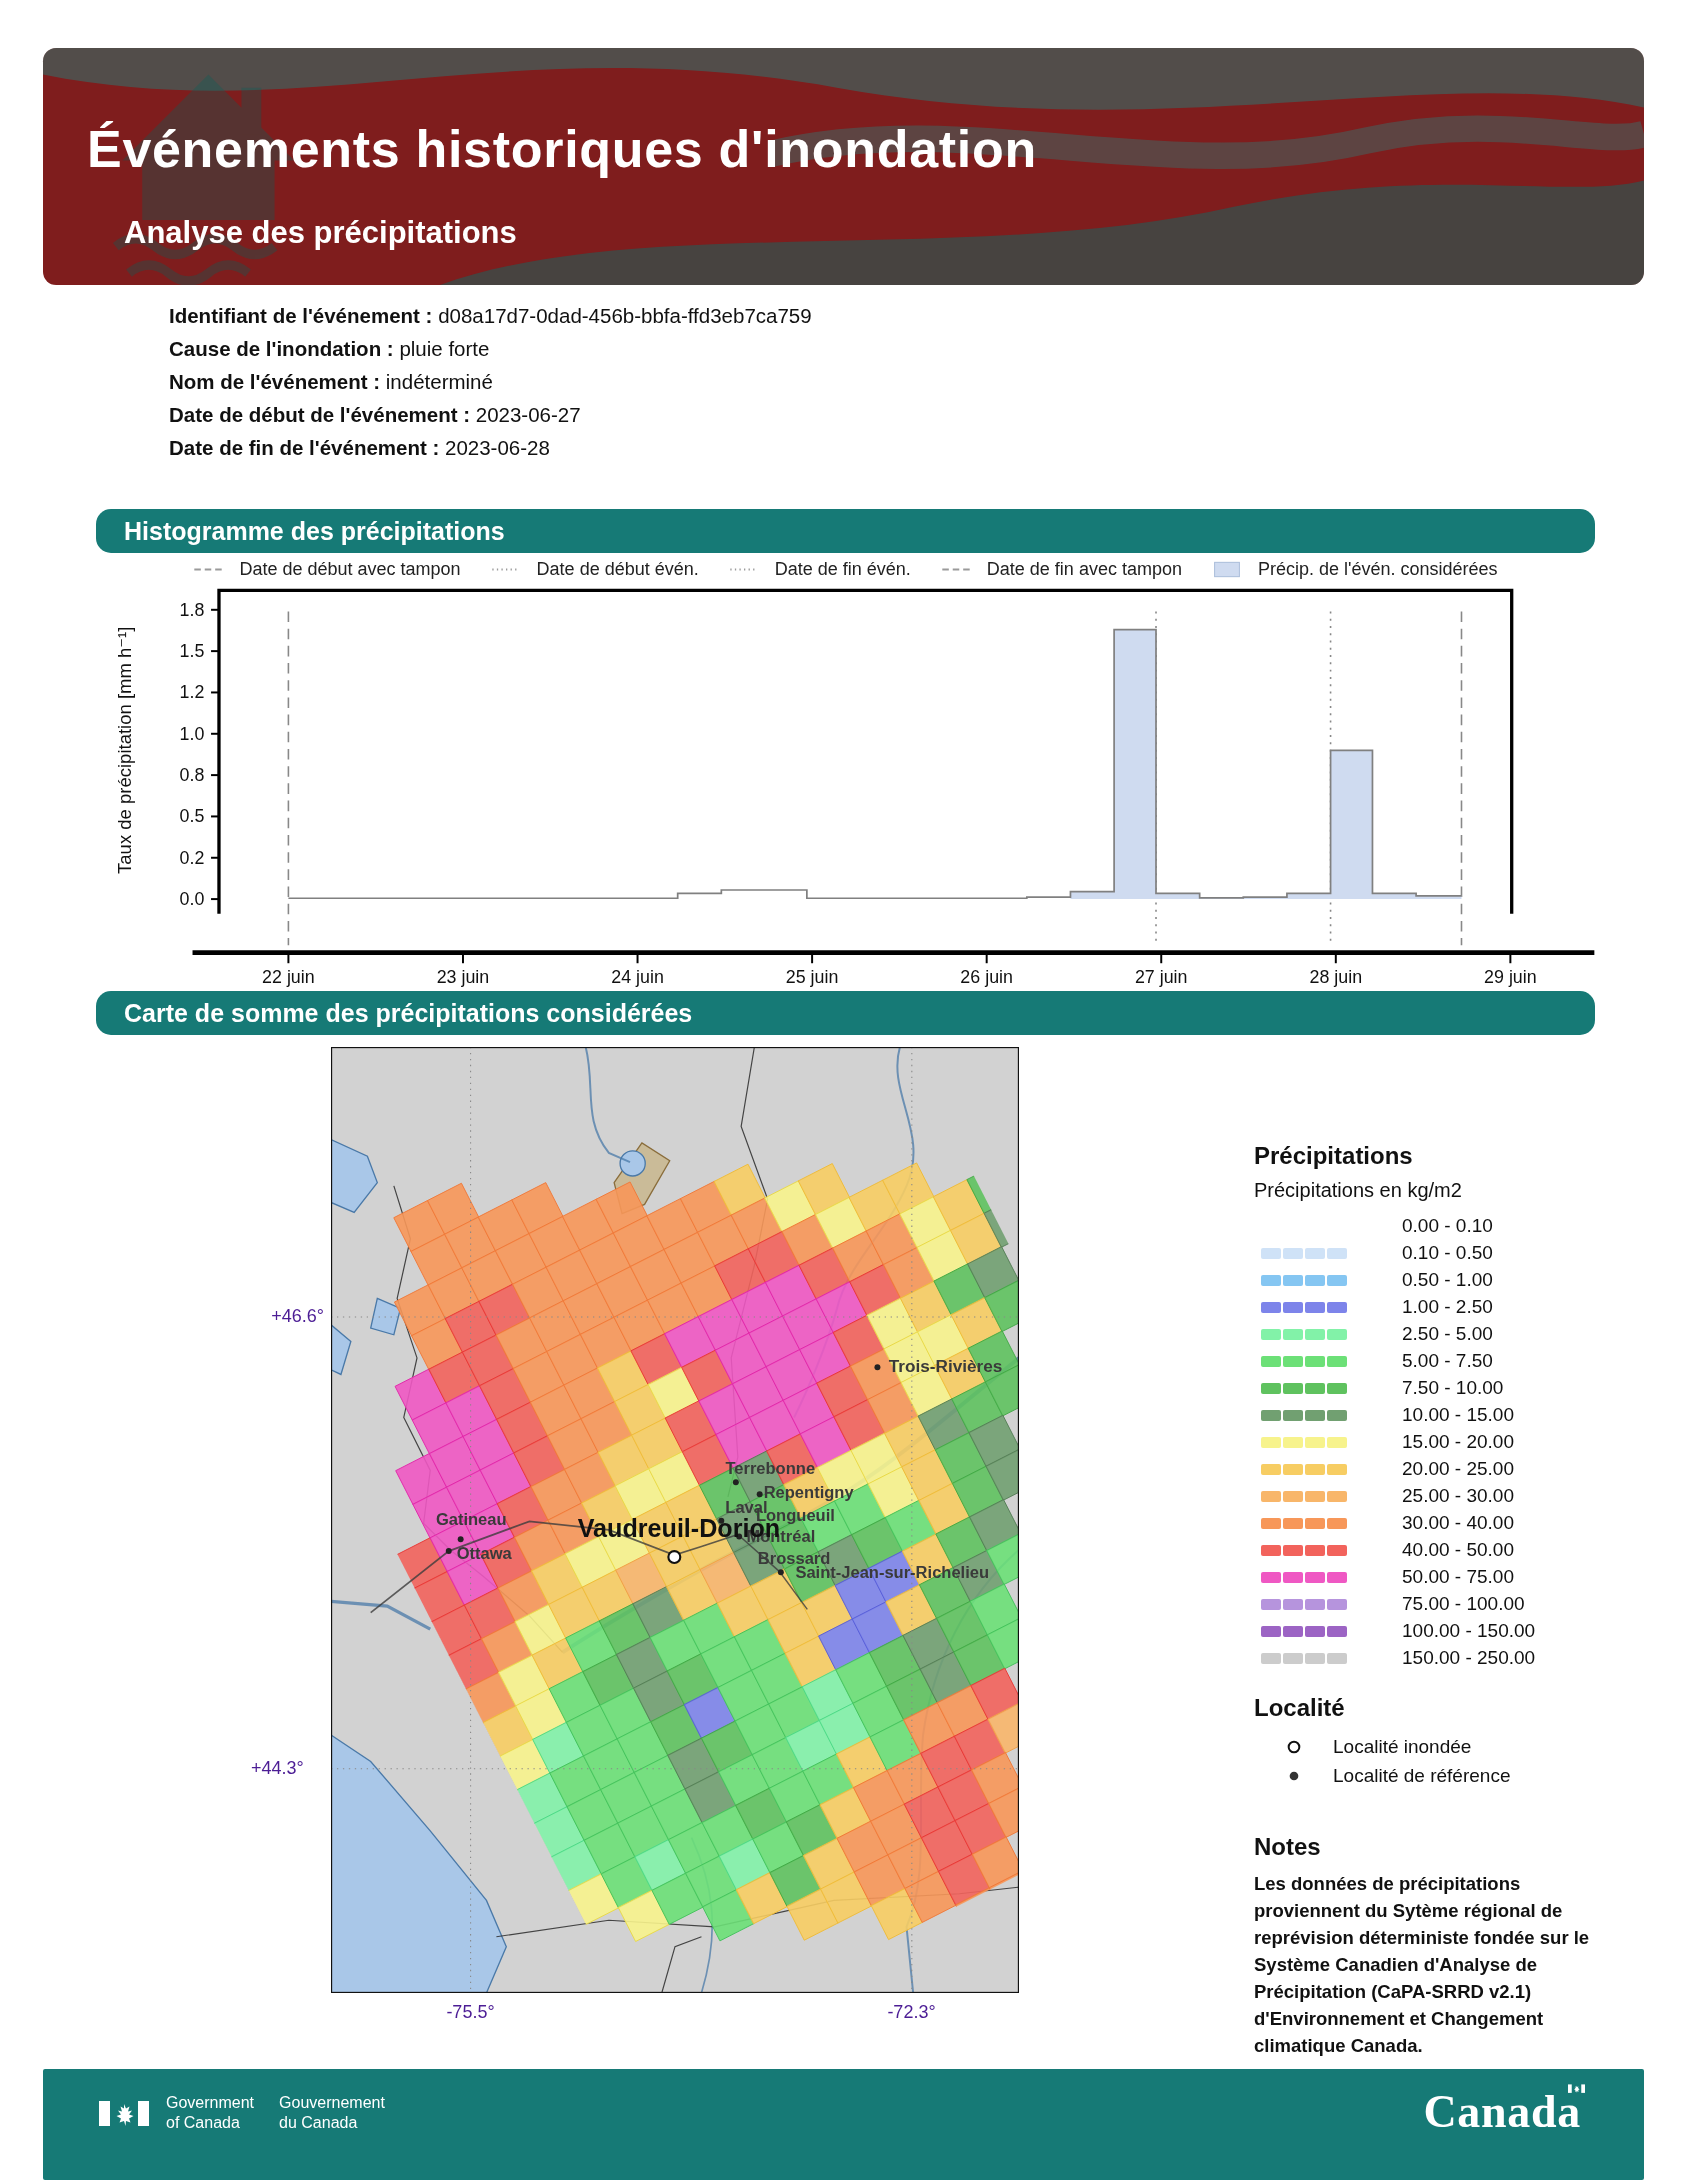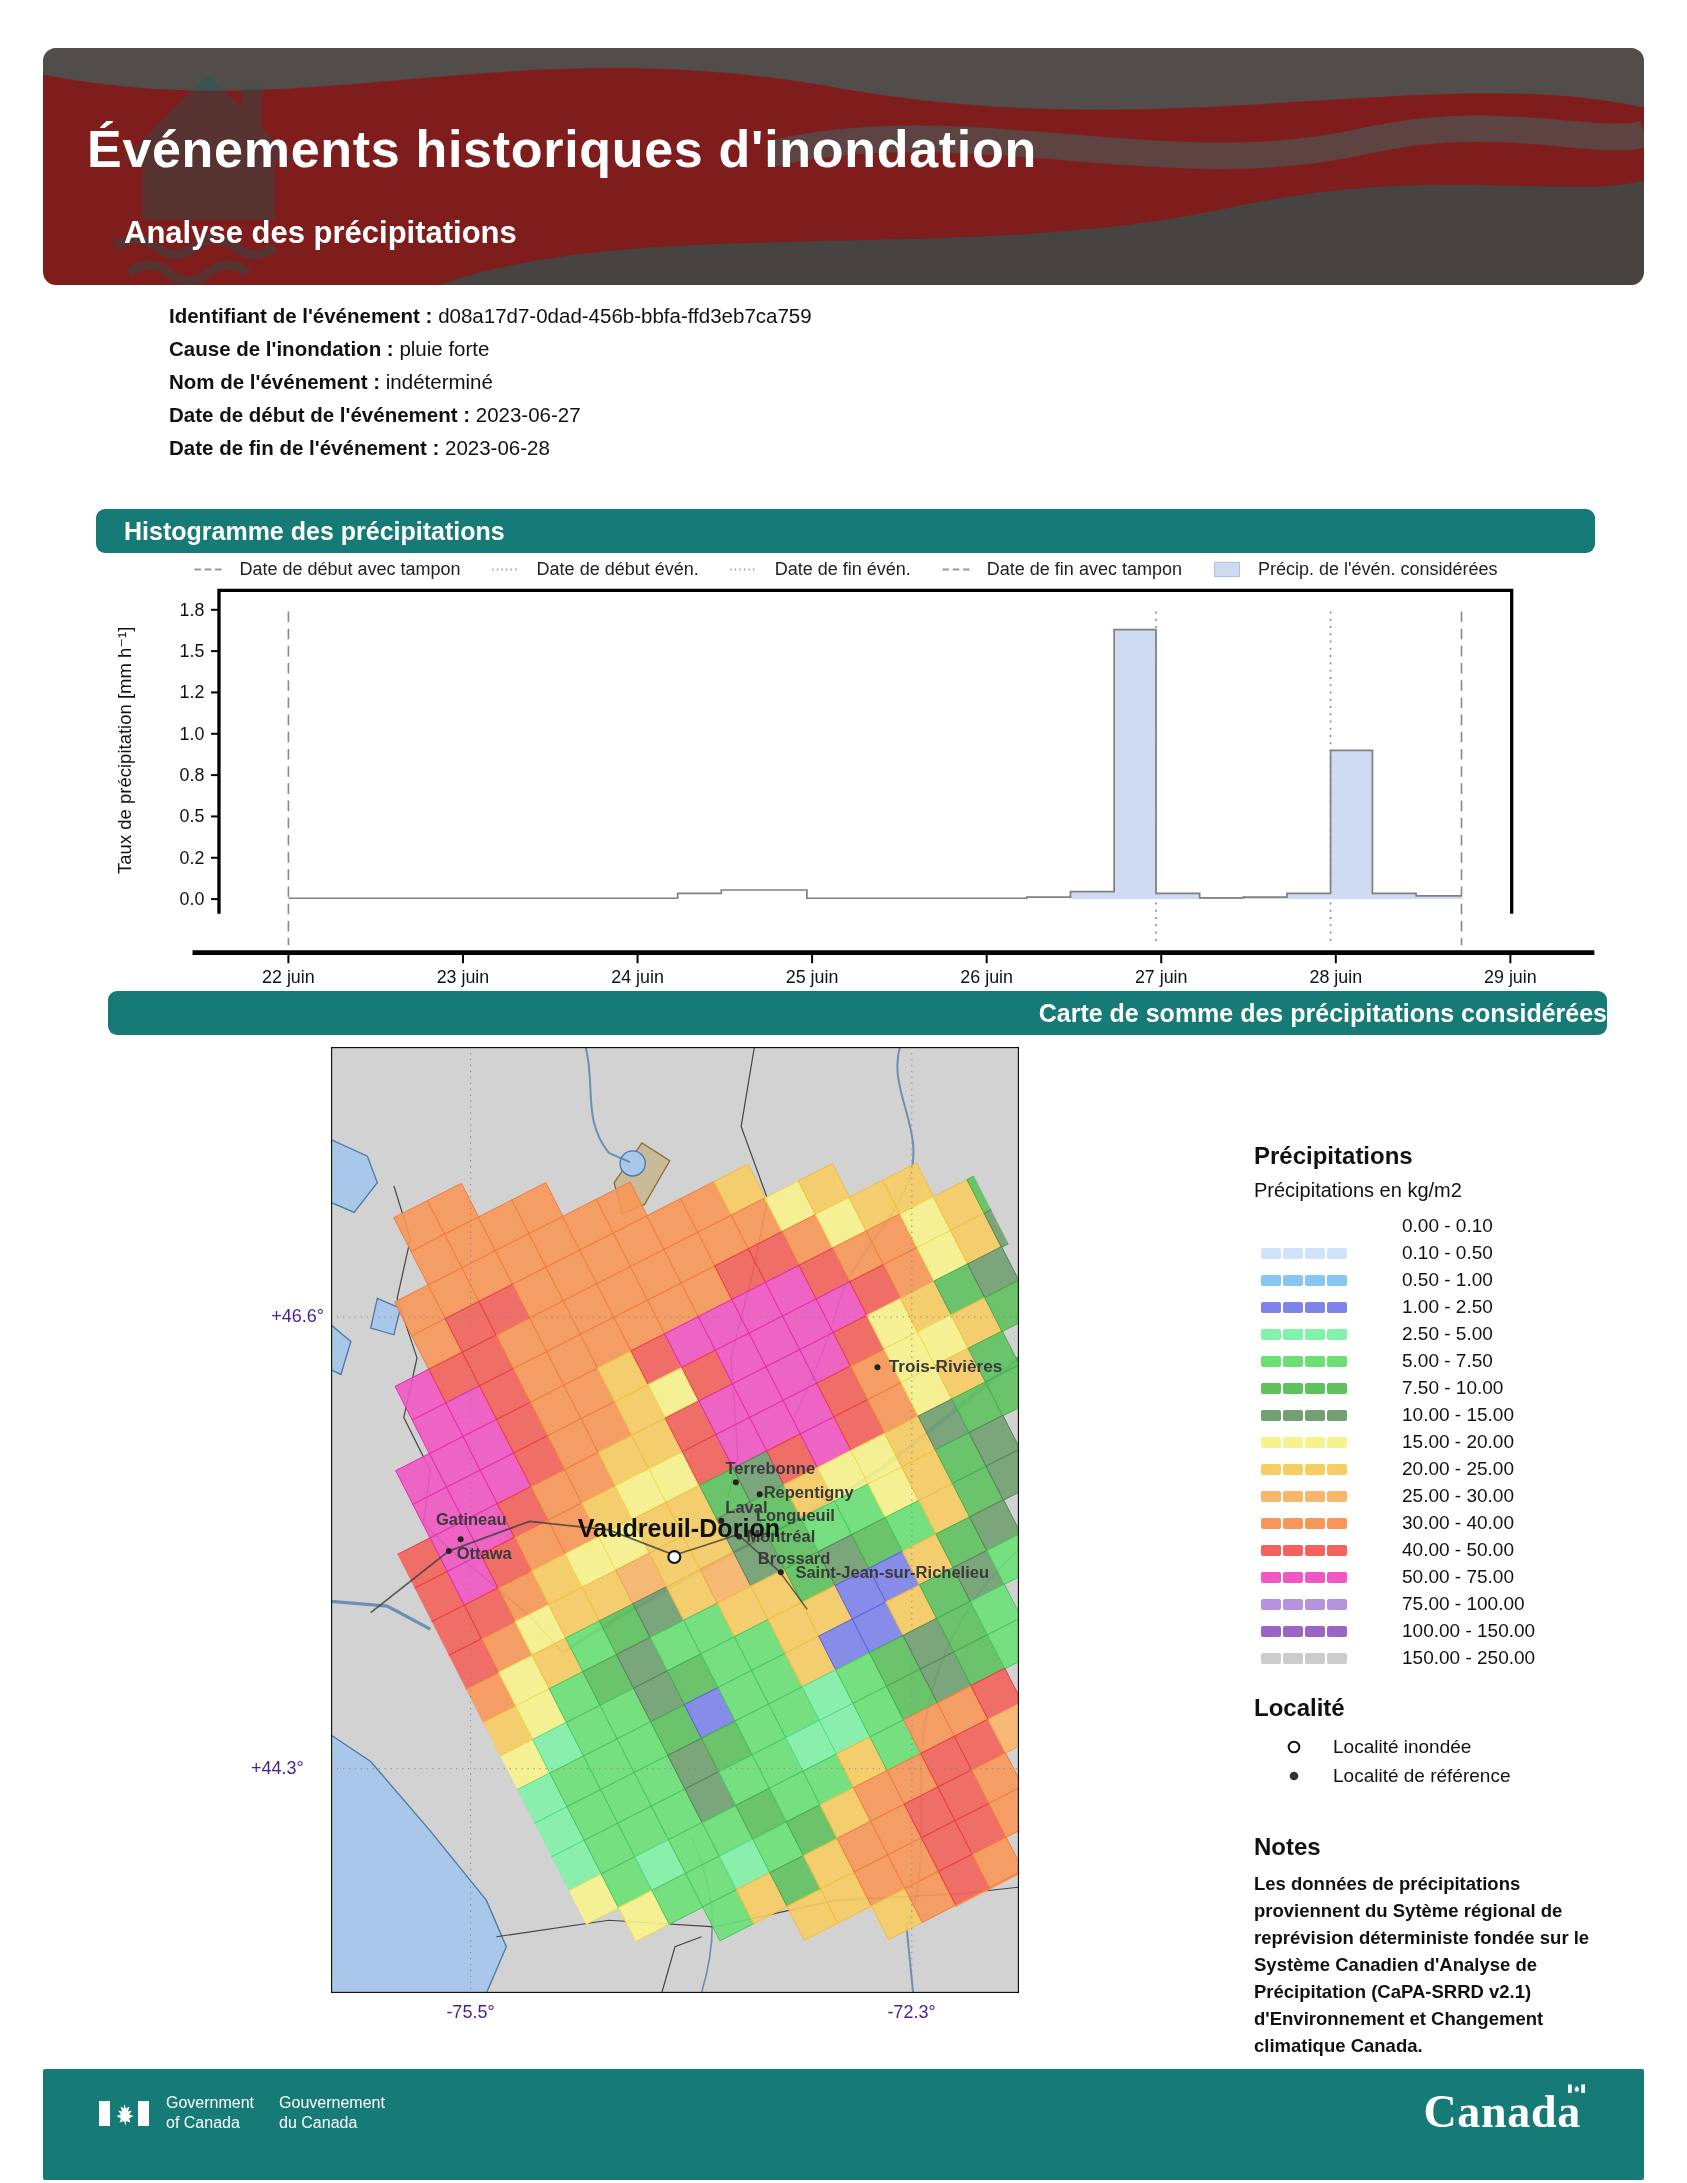--- a/index.html
+++ b/index.html
@@ -8,23 +8,23 @@
   
   .hdr{left:43px;top:48px;width:1601px;height:237px;background:#7f1d1d;border-radius:13.2px;overflow:hidden;}
   .hdr svg{position:absolute;left:0;top:0;}
   .hdr-title{position:absolute;left:44px;top:71px;font-size:52px;font-weight:bold;color:#fff;letter-spacing:0.7px;}
   .hdr-sub{position:absolute;left:81px;top:167px;font-size:31px;font-weight:bold;color:#fff;}
   
   .meta{left:169px;top:299px;font-size:20.5px;line-height:33px;}
   .meta b{font-weight:bold;}
   .meta span{font-weight:normal;}
   
-  .secbar{width:1499px;height:44px;background:#167a76;color:#fff;font-size:25px;font-weight:bold;line-height:44px;padding-left:28px;box-sizing:border-box;border-radius:9px;}
+  .secbar{width:1499px;height:44px;background:#167a76;color:#fff;font-size:25px;font-weight:bold;line-height:44px;padding-left:28px;box-sizing:border-box;border-radius:15px;}
   .bar1{left:96px;top:509px;}
-  .bar2{left:108px;top:991px;text-align:right;}
+  .bar2{left:96px;top:991px;}
   
   .cleg{left:96px;top:559px;width:1499px;display:flex;justify-content:center;gap:30px;font-size:18px;color:#222;align-items:center;}
   .cleg .li{display:flex;align-items:center;gap:16px;}
   
   .axlab{font-size:18px;color:#4c1d95;}
   
   .mlegend{left:1254px;top:1142px;width:384px;}
   .mleg-title{font-size:24px;font-weight:bold;margin:0 0 9.3px 0;}
   .mleg-sub{font-size:20px;margin:0 0 10.6px 0;}
   .mleg-row{display:flex;align-items:center;height:27px;gap:42px;}

